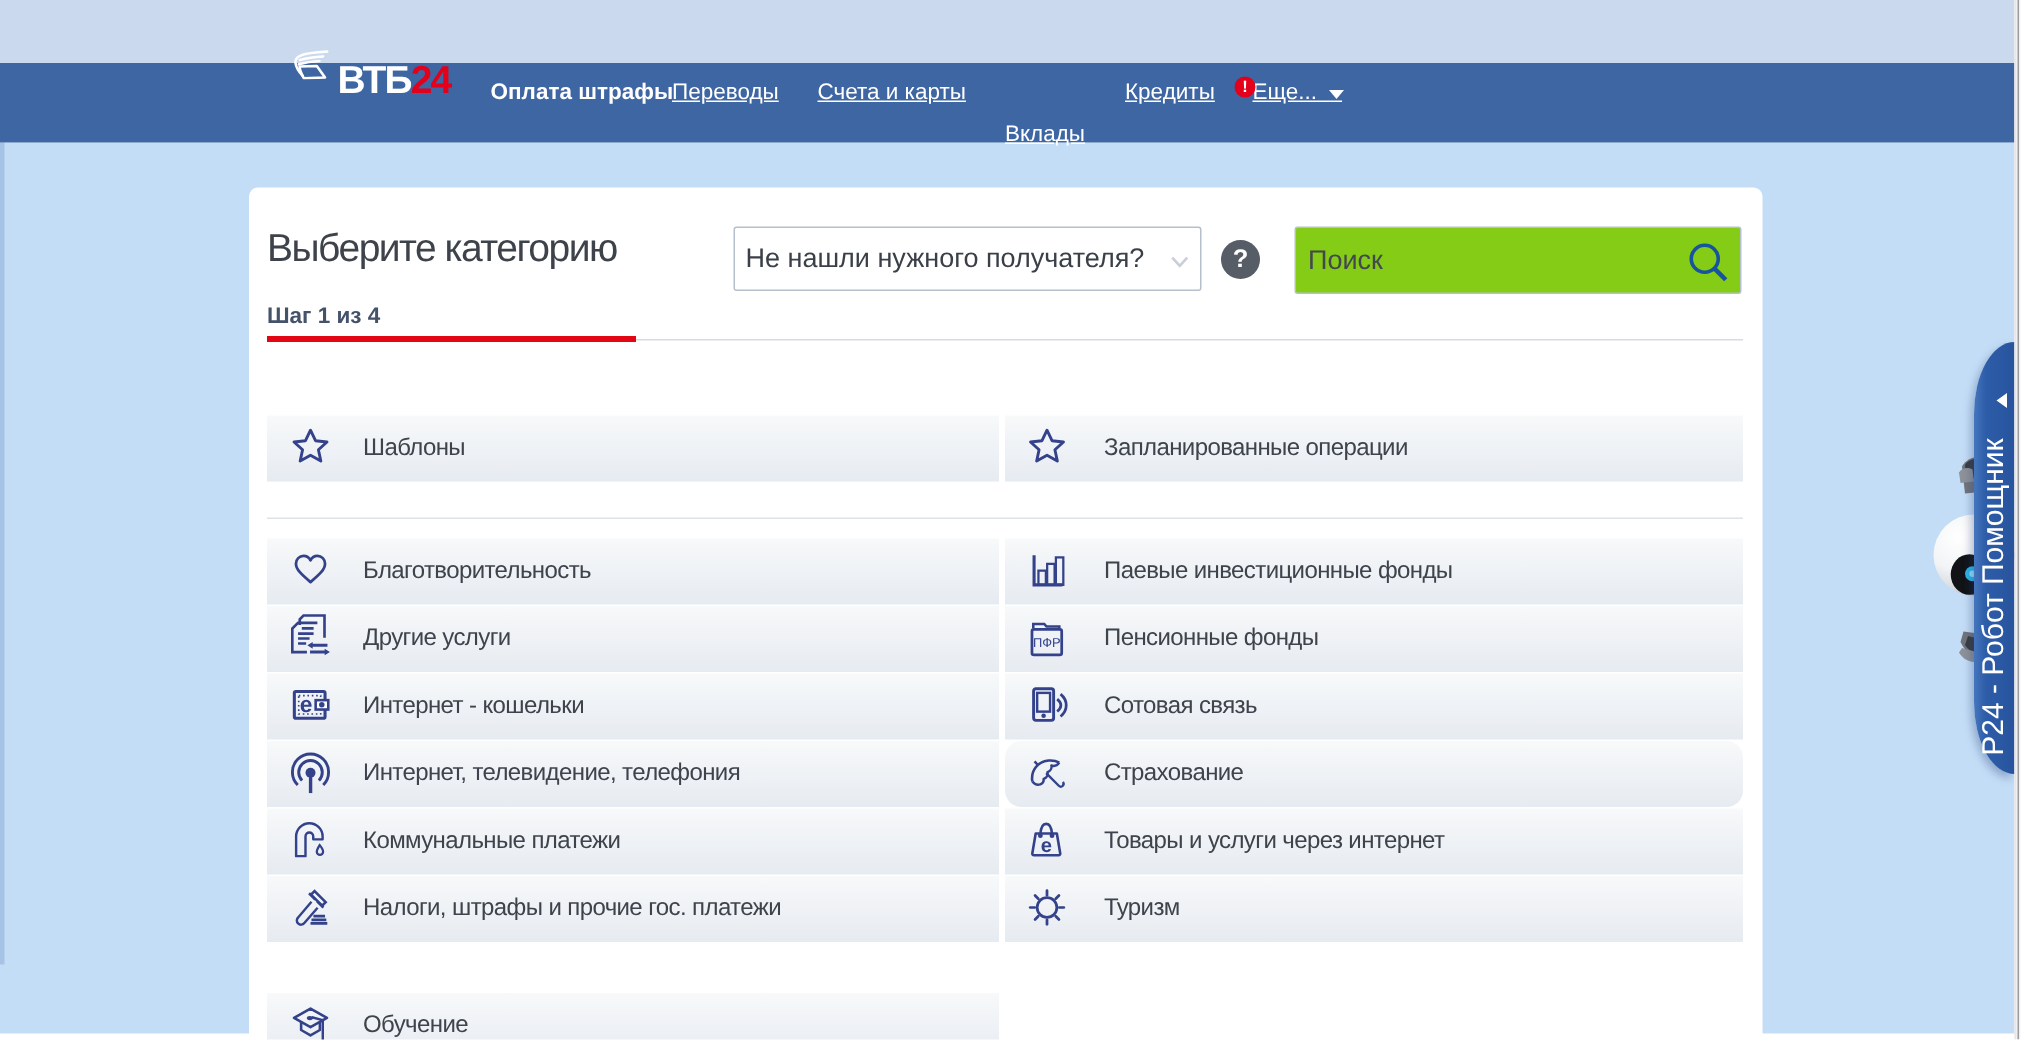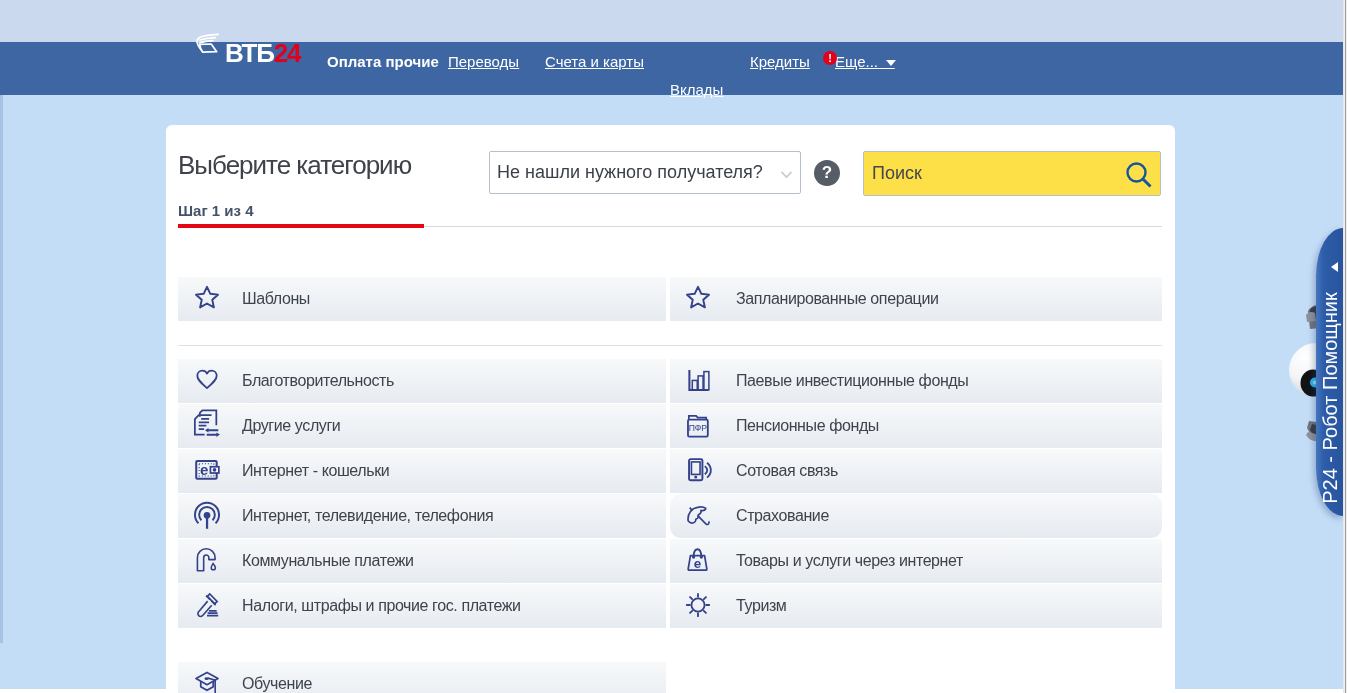--- a/index.html
+++ b/index.html
@@ -26,21 +26,21 @@
   .card { left:166px; top:125px; width:1009px; height:568px; background:#fff; border-radius:6px 6px 0 0; }
   .h1 { position:absolute; left:178px; top:150px; font-size:26px; letter-spacing:-1px; color:#3e434b; }
   .step { position:absolute; left:178px; top:202px; font-size:15px; font-weight:bold; color:#44526a; }
   .redline { position:absolute; left:178px; top:224px; width:246px; height:4px; background:#e30613; }
   .grayline { position:absolute; left:424px; top:226px; width:738px; height:1px; background:#d5dbe3; }
   
   .dd { position:absolute; left:489px; top:151px; width:312px; height:43px; background:#fff; border:1px solid #b6c0cd; border-radius:2px; }
   .dd span { position:absolute; left:7px; top:10px; font-size:18px; color:#3a3f48; }
   .ddcaret { position:absolute; left:290px; top:16px; width:13px; height:13px; }
   .help { position:absolute; left:814px; top:160px; width:26px; height:26px; border-radius:50%; background:#575d66; color:#fff; font-weight:bold; font-size:17px; text-align:center; line-height:25px; }
-  .search { position:absolute; left:863px; top:151px; width:298px; height:45px; background:#fde047; border:1px solid #b6c0cd; border-radius:2px; }
+  .search { position:absolute; left:863px; top:151px; width:298px; height:45px; background:#84cc16; border:1px solid #b6c0cd; border-radius:2px; }
   .search span { position:absolute; left:8px; top:11px; font-size:18px; color:#43474e; }
   
   .sep { position:absolute; left:178px; top:345px; width:984px; height:1px; background:#dde3ea; }
   
   .row { position:absolute; height:44px; background:linear-gradient(180deg,#f7f9fa 0%,#eef1f5 55%,#e6ebf1 100%); }
   .row.l { left:178px; width:488px;padding-left:38px; }
   .row.r { left:670px; width:492px; }
   .row .ic { position:absolute; left:15px; top:7px; width:28px; height:28px; }
   .row.r .ic { left:14px; }
   .row .tx { position:absolute; left:64px; top:13px; font-size:16px; letter-spacing:-0.4px; color:#3e434c; white-space:nowrap; }
@@ -62,21 +62,21 @@
   <svg class="abs" style="left:195px; top:33px;" width="24" height="20" viewBox="0 0 24 20">
     <g stroke="#fff" stroke-width="1.7" fill="none" stroke-linejoin="round" stroke-linecap="round">
       <path d="M23.3 1.4 C14 1.9 8 2.9 5 4.2 C2.8 5.2 1.8 6.9 2 9 C2.3 11.4 3.8 14.3 6.8 17.6"></path>
       <path d="M20.4 4.6 C13.5 5 9 5.8 4.9 7"></path>
       <path d="M17.9 7.7 C12.5 8 8.5 8.7 4.2 9.9"></path>
       <path d="M4.7 11.3 L16.2 11 L21.7 18.7 L7.5 19.1 C6.1 16.7 4.9 13.9 4.7 11.3 Z"></path>
     </g>
   </svg>
   <div class="logotext">ВТБ<span class="red">24</span></div>
 
-  <div class="navitem b" style="left:327px;">Оплата прочие</div>
+  <div class="navitem b" style="left:327px;">Оплата штрафы</div>
   <div class="navitem u" style="left:448px;">Переводы</div>
   <div class="navitem u" style="left:545px;">Счета и карты</div>
   <div class="navitem u" style="left:670px;margin-top:28px;">Вклады</div>
   <div class="navitem u" style="left:750px;">Кредиты</div>
   <div class="navitem u" style="left:835px;text-align:center;">Еще...&nbsp;&nbsp;&nbsp;&nbsp;</div>
   <div class="badge">!</div>
   <div class="caret"></div>
 
   <div class="h1">Выберите категорию</div>
   <div class="step">Шаг 1 из 4</div>

